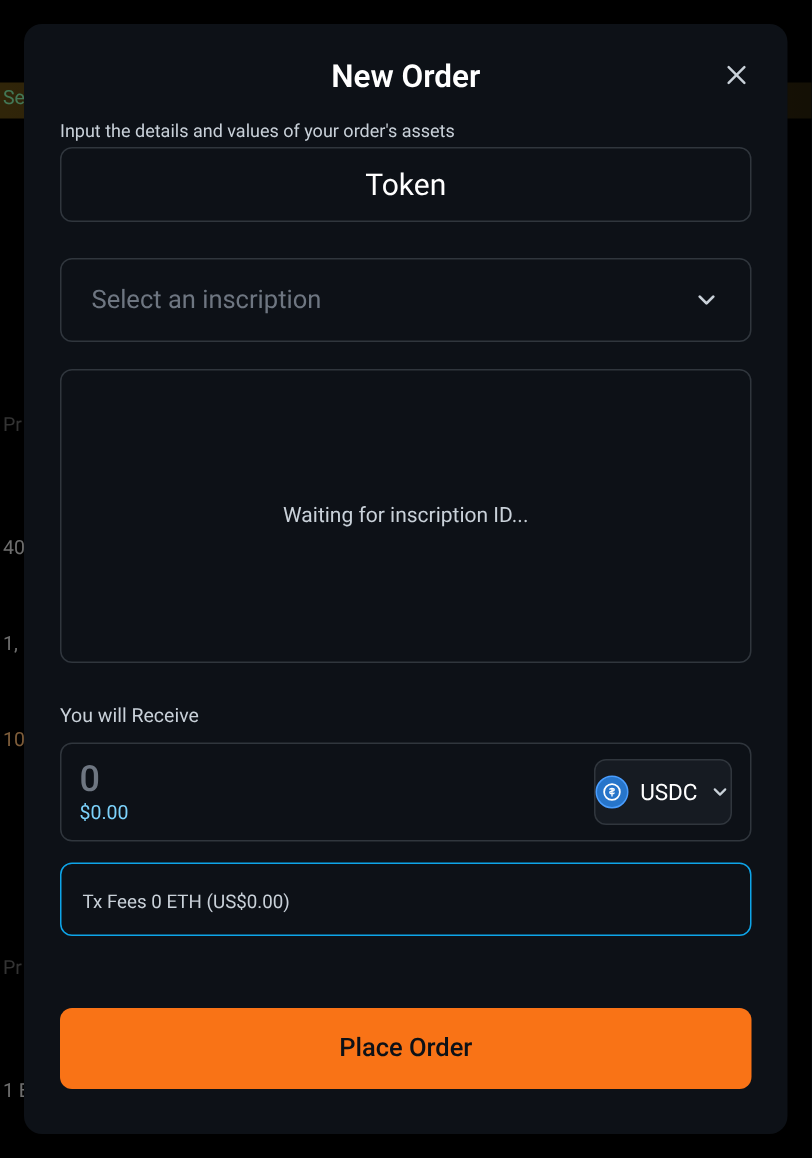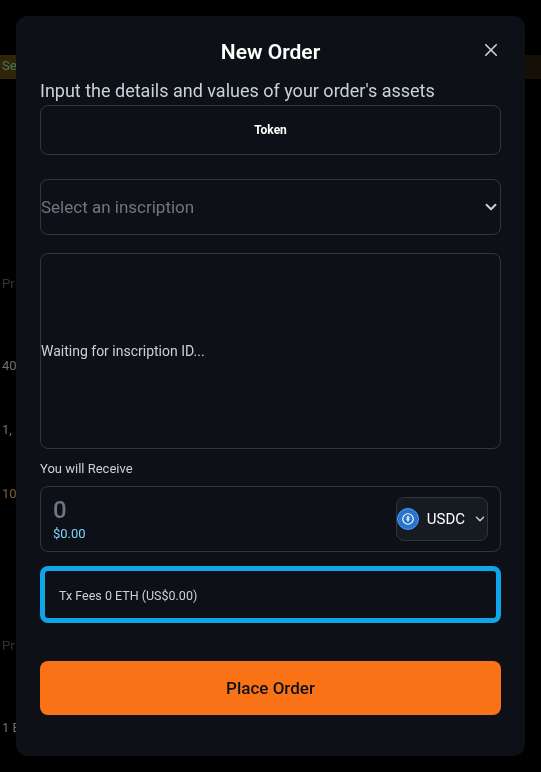--- a/index.html
+++ b/index.html
@@ -67,38 +67,38 @@
       justify-content: center;
       cursor: pointer;
       color: #c9d1d9;
     }
     .close-btn svg {
       width: 18px;
       height: 18px;
     }
     .subtitle {
       color: #c9d1d9;
-      font-size: 18px;
+      font-size: 12px;
       margin-bottom: 4px;
     }
     .tab-group {
       display: flex;
       border: 1px solid #30363d;
       border-radius: 8px;
       overflow: hidden;
       margin-bottom: 24px;
       height: 50px;
     }
     .tab {
       flex: 1;
       display: flex;
       align-items: center;
       justify-content: center;
-      font-size: 12px;
-      font-weight: 700;
+      font-size: 20px;
+      font-weight: 400;
       cursor: pointer;
       text-align: center;
     }
     .tab-inactive {
       background: transparent;
       color: #fff;
     }
     .tab-active {
       background: #fff;
       color: #000;
@@ -109,39 +109,39 @@
       font-size: 13px;
       margin-bottom: 10px;
     }
     .select-box {
       border: 1px solid #30363d;
       border-radius: 8px;
       height: 56px;
       display: flex;
       align-items: center;
       justify-content: space-between;
-      padding: 0 0;
+      padding: 0 20px;
       margin-bottom: 18px;
       cursor: pointer;
     }
     .select-placeholder {
       color: #6e7681;
       font-size: 17px;
     }
     .chevron-down {
       color: #c9d1d9;
     }
     .waiting-box {
       border: 1px solid #30363d;
       border-radius: 8px;
       height: 196px;
       display: flex;
       align-items: center;
-      justify-content: flex-start;
-      margin-bottom: 12px;
+      justify-content: center;
+      margin-bottom: 28px;
     }
     .waiting-text {
       color: #c9d1d9;
       font-size: 14px;
     }
     .receive-box {
       border: 1px solid #30363d;
       border-radius: 8px;
       padding: 10px 12px;
       display: flex;
@@ -186,24 +186,24 @@
       color: #fff;
       font-size: 13px;
       font-weight: bold;
       border: 1px solid #4a9eff;
     }
     .currency-label {
       color: #fff;
       font-size: 15px;
     }
     .fee-box {
-      border: 5px solid #0ea5e9;
+      border: 1px solid #0ea5e9;
       border-radius: 8px;
       padding: 14px 14px;
-      margin-bottom: 14px;
+      margin-bottom: 24px;
     }
     .fee-text {
       color: #c9d1d9;
       font-size: 12.5px;
     }
     .place-order-btn {
       background: #f97316;
       color: #0d1117;
       border-radius: 8px;
       height: 54px;

